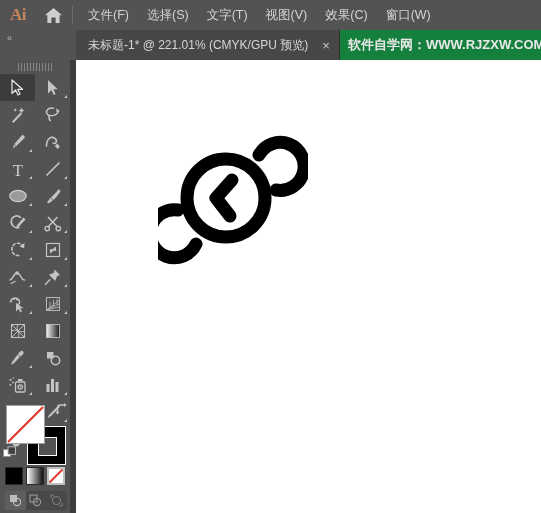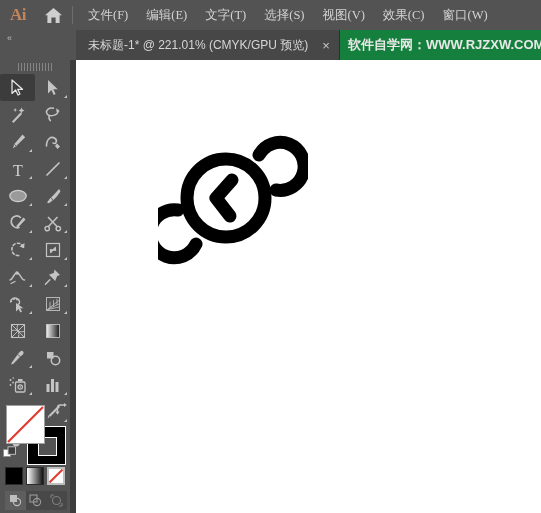--- a/index.html
+++ b/index.html
@@ -54,21 +54,20 @@
     height: 18px;
     background: #6d6d6d;
     margin: 0 6px 0 2px;
   }
   .menu-items {
     display: flex;
     align-items: flex-end;
     height: 30px;
     overflow: hidden;
     flex: 1;
-    font-family: Liberation Serif, serif;
   }
   .menu-item {
     color: #d3d3d3;
     font-size: 12.5px;
     padding: 0 9px;
     line-height: 30px;
     white-space: nowrap;
     user-select: none;
   }
 
@@ -290,23 +289,22 @@
   <div class="menubar">
     <div class="ai-logo">Ai</div>
     <div class="home-btn">
       <svg width="19" height="17" viewBox="0 0 19 17" aria-hidden="true">
         <path d="M9.5 1 L18 8.2 L15.6 8.2 L15.6 16 L11.6 16 L11.6 10.5 L7.4 10.5 L7.4 16 L3.4 16 L3.4 8.2 L1 8.2 Z" fill="#cfcfcf"></path>
       </svg>
     </div>
     <div class="menu-divider"></div>
     <div class="menu-items">
       <div class="menu-item">文件(F)</div>
-      <div class="menu-item">编辑(E)</div>
+      <div class="menu-item">选择(S)</div>
       <div class="menu-item">文字(T)</div>
-      <div class="menu-item">选择(S)</div>
       <div class="menu-item">视图(V)</div>
       <div class="menu-item">效果(C)</div>
       <div class="menu-item">窗口(W)</div>
 
     </div>
   </div>
 
   <div class="tabbar">
     <div class="tabbar-left"></div>
     <div class="doc-tab">

